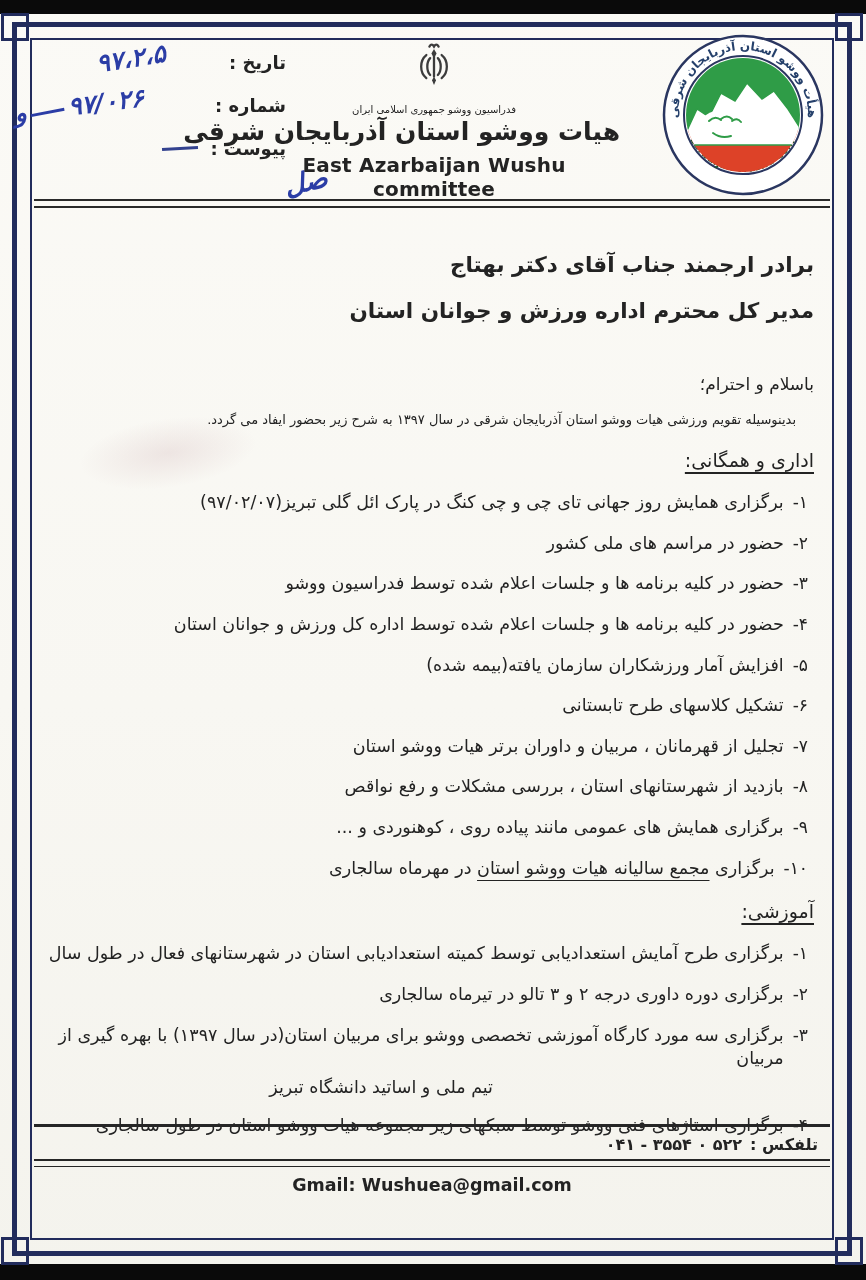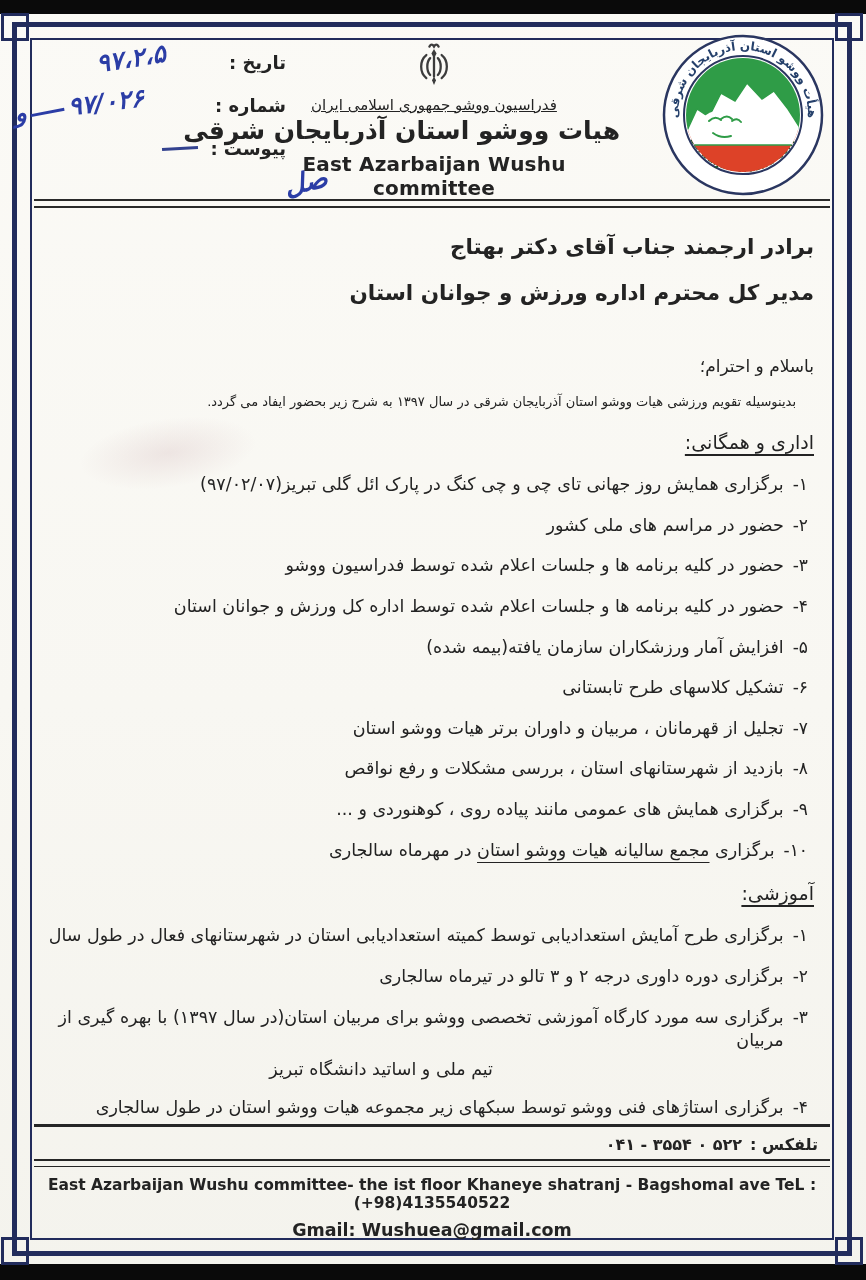--- a/index.html
+++ b/index.html
@@ -24,31 +24,31 @@
   .meta-row{display:flex;align-items:center;margin-bottom:14px;position:relative;}
   .meta-label{font-weight:bold;font-size:18px;white-space:nowrap;}
   .hand{color:#2b3da6;font-size:25px;font-weight:bold;font-style:italic;}
   .hand-date{position:absolute;left:60px;top:-8px;transform:rotate(-9deg);}
   .hand-num{position:absolute;left:-22px;top:-4px;transform:rotate(-7deg);display:flex;direction:rtl;align-items:center;gap:4px;}
   .hand-dash{display:inline-block;width:34px;height:2.5px;background:#2b3da6;transform:rotate(-4deg);margin-top:6px;}
   .attach-dash{display:inline-block;width:36px;height:2.5px;background:#33428f;margin-right:12px;transform:rotate(-3deg);}
   .hand-sol{position:absolute;top:166px;left:284px;color:#2b3da6;font-size:27px;font-weight:bold;font-style:italic;transform:rotate(-12deg);}
 
   .header-center{position:absolute;top:40px;left:248px;width:372px;text-align:center;}
-  .fed-line{font-size:15px;margin-top:2px;direction:rtl;text-decoration:underline;}
+  .fed-line{font-size:10px;margin-top:10px;direction:rtl;}
   .committee-fa{font-size:25px;font-weight:bold;direction:rtl;margin-top:2px;white-space:nowrap;}
   .committee-en{font-size:20px;font-weight:bold;margin-top:7px;letter-spacing:.2px;}
 
   .logo{position:absolute;top:33px;left:661px;}
 
   .header-rule{position:absolute;top:199px;left:34px;right:36px;height:5px;
     border-top:2px solid #2a2a2a;border-bottom:2px solid #2a2a2a;}
 
   
-  .body{position:absolute;top:234px;left:46px;right:52px;direction:rtl;}
+  .body{position:absolute;top:252px;left:46px;right:52px;direction:rtl;}
   .addr{font-size:21.5px;font-weight:bold;text-align:right;line-height:1.2;margin-bottom:20px;}
   .salutation{margin-top:50px;font-size:17px;text-align:right;}
   .intro{margin-top:16px;font-size:13px;text-align:right;padding-right:18px;line-height:1.5;}
   .sec-heading{margin-top:20px;font-size:19px;font-weight:normal;text-align:right;}
   .sec-heading span{text-decoration:underline;text-underline-offset:5px;text-decoration-thickness:1.5px;}
   ul.items{list-style:none;margin:20px 0 0;padding:0 6px 0 0;}
   ul.items li{display:flex;gap:9px;font-size:17.5px;line-height:1.35;margin-bottom:17px;align-items:baseline;}
   ul.items .num{white-space:nowrap;font-size:17px;}
   .u-part{text-decoration:underline;text-underline-offset:6px;text-decoration-thickness:1.2px;}
   .cont-line{font-size:17.5px;text-align:right;padding-right:285px;margin:-2px 36px 17px 0;}
@@ -234,16 +234,15 @@
 
   <div class="footer">
     <div class="f-rule1"></div>
     <div class="f-fa">
       <span class="tf">
         <span>تلفکس :</span>
         <span dir="ltr">۰۴۱ - ۳۵۵۴ ۰ ۵۲۲</span>
       </span>
     </div>
     <div class="f-rule2"></div>
-    <div class="f-en">East Azarbaijan Wushu committee- the ist floor  Khaneye shatranj - Bagshomal ave TeL :(+98)4135540522</div>
     <div class="f-gmail">Gmail: Wushuea@gmail.com</div>
   </div>
 </div>
 
 </body></html>

